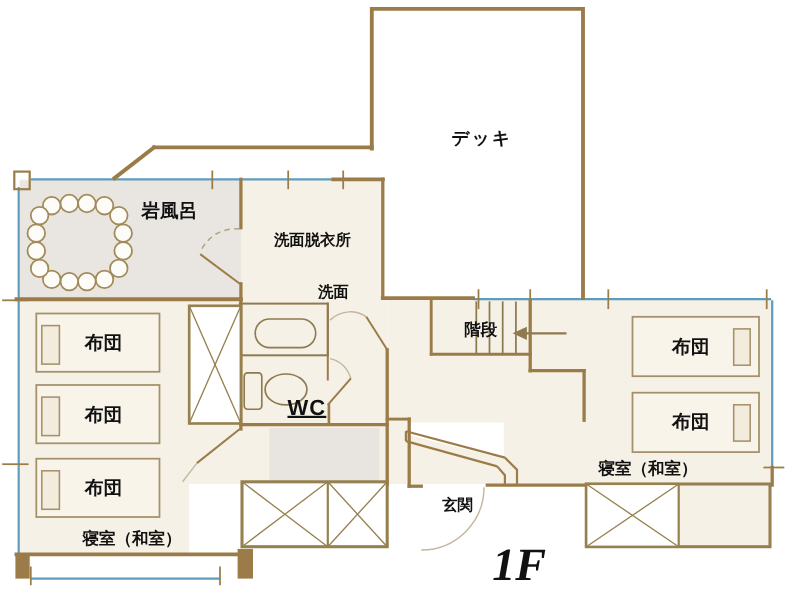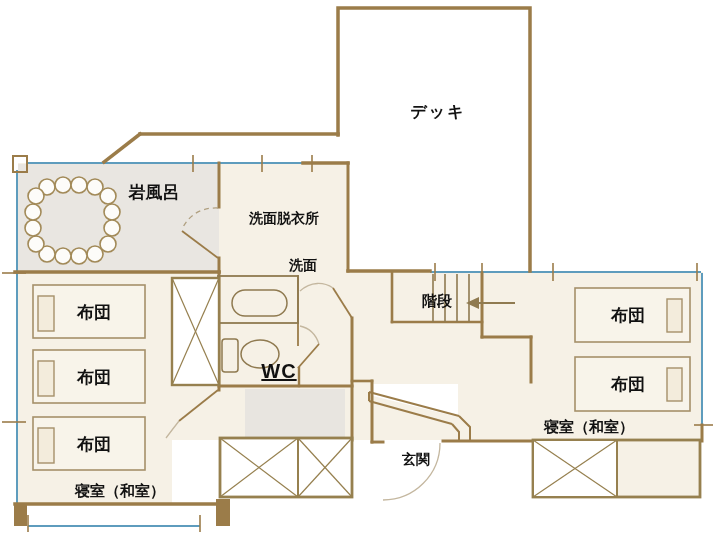--- a/index.html
+++ b/index.html
@@ -211,29 +211,30 @@
     <g stroke="#9b7c49" stroke-width="2" fill="none">
       <line x1="369" y1="392" x2="459" y2="416"></line>
       <line x1="369" y1="401" x2="452" y2="424"></line>
       <line x1="369" y1="392" x2="369" y2="401"></line>
       <path d="M459,416 L470,427 L470,441"></path>
       <path d="M452,424 L459,432 L459,441"></path>
       <line x1="459" y1="441" x2="470" y2="441"></line>
     </g>
   </svg>
 
-  <div class="lbl lbl-deck" style="left:438px;top:112px;text-align:right;">デッキ</div>
+  <div class="lbl lbl-deck" style="left:438px;top:127px;text-align:right;">デッキ</div>
   <div class="lbl lbl-17" style="left:154px;top:192px;">岩風呂</div>
   <div class="lbl lbl-16" style="left:284px;top:218px;">洗面脱衣所</div>
   <div class="lbl lbl-16" style="left:259px;top:265px;margin-left:44px;">洗面</div>
   <div class="lbl lbl-15" style="left:437px;top:300px;">階段</div>
   <div class="lbl lbl-wc" style="left:279px;top:371px;">WC</div>
   <div class="lbl lbl-16" style="left:416px;top:459px;">玄関</div>
   <div class="lbl lbl-15" style="left:120px;top:490px;">寝室（和室）</div>
   <div class="lbl lbl-15" style="left:589px;top:426px;">寝室（和室）</div>
 
   <div class="lbl lbl-17" style="left:94px;top:312px;">布団</div>
   <div class="lbl lbl-17" style="left:94px;top:377px;">布団</div>
   <div class="lbl lbl-17" style="left:94px;top:444px;">布団</div>
   <div class="lbl lbl-17" style="left:628px;top:315px;">布団</div>
   <div class="lbl lbl-17" style="left:628px;top:384px;">布団</div>
 
+  <div class="lbl lbl-floor" style="left:472px;top:514px;">1F</div>
 </div>
 
 </body></html>

